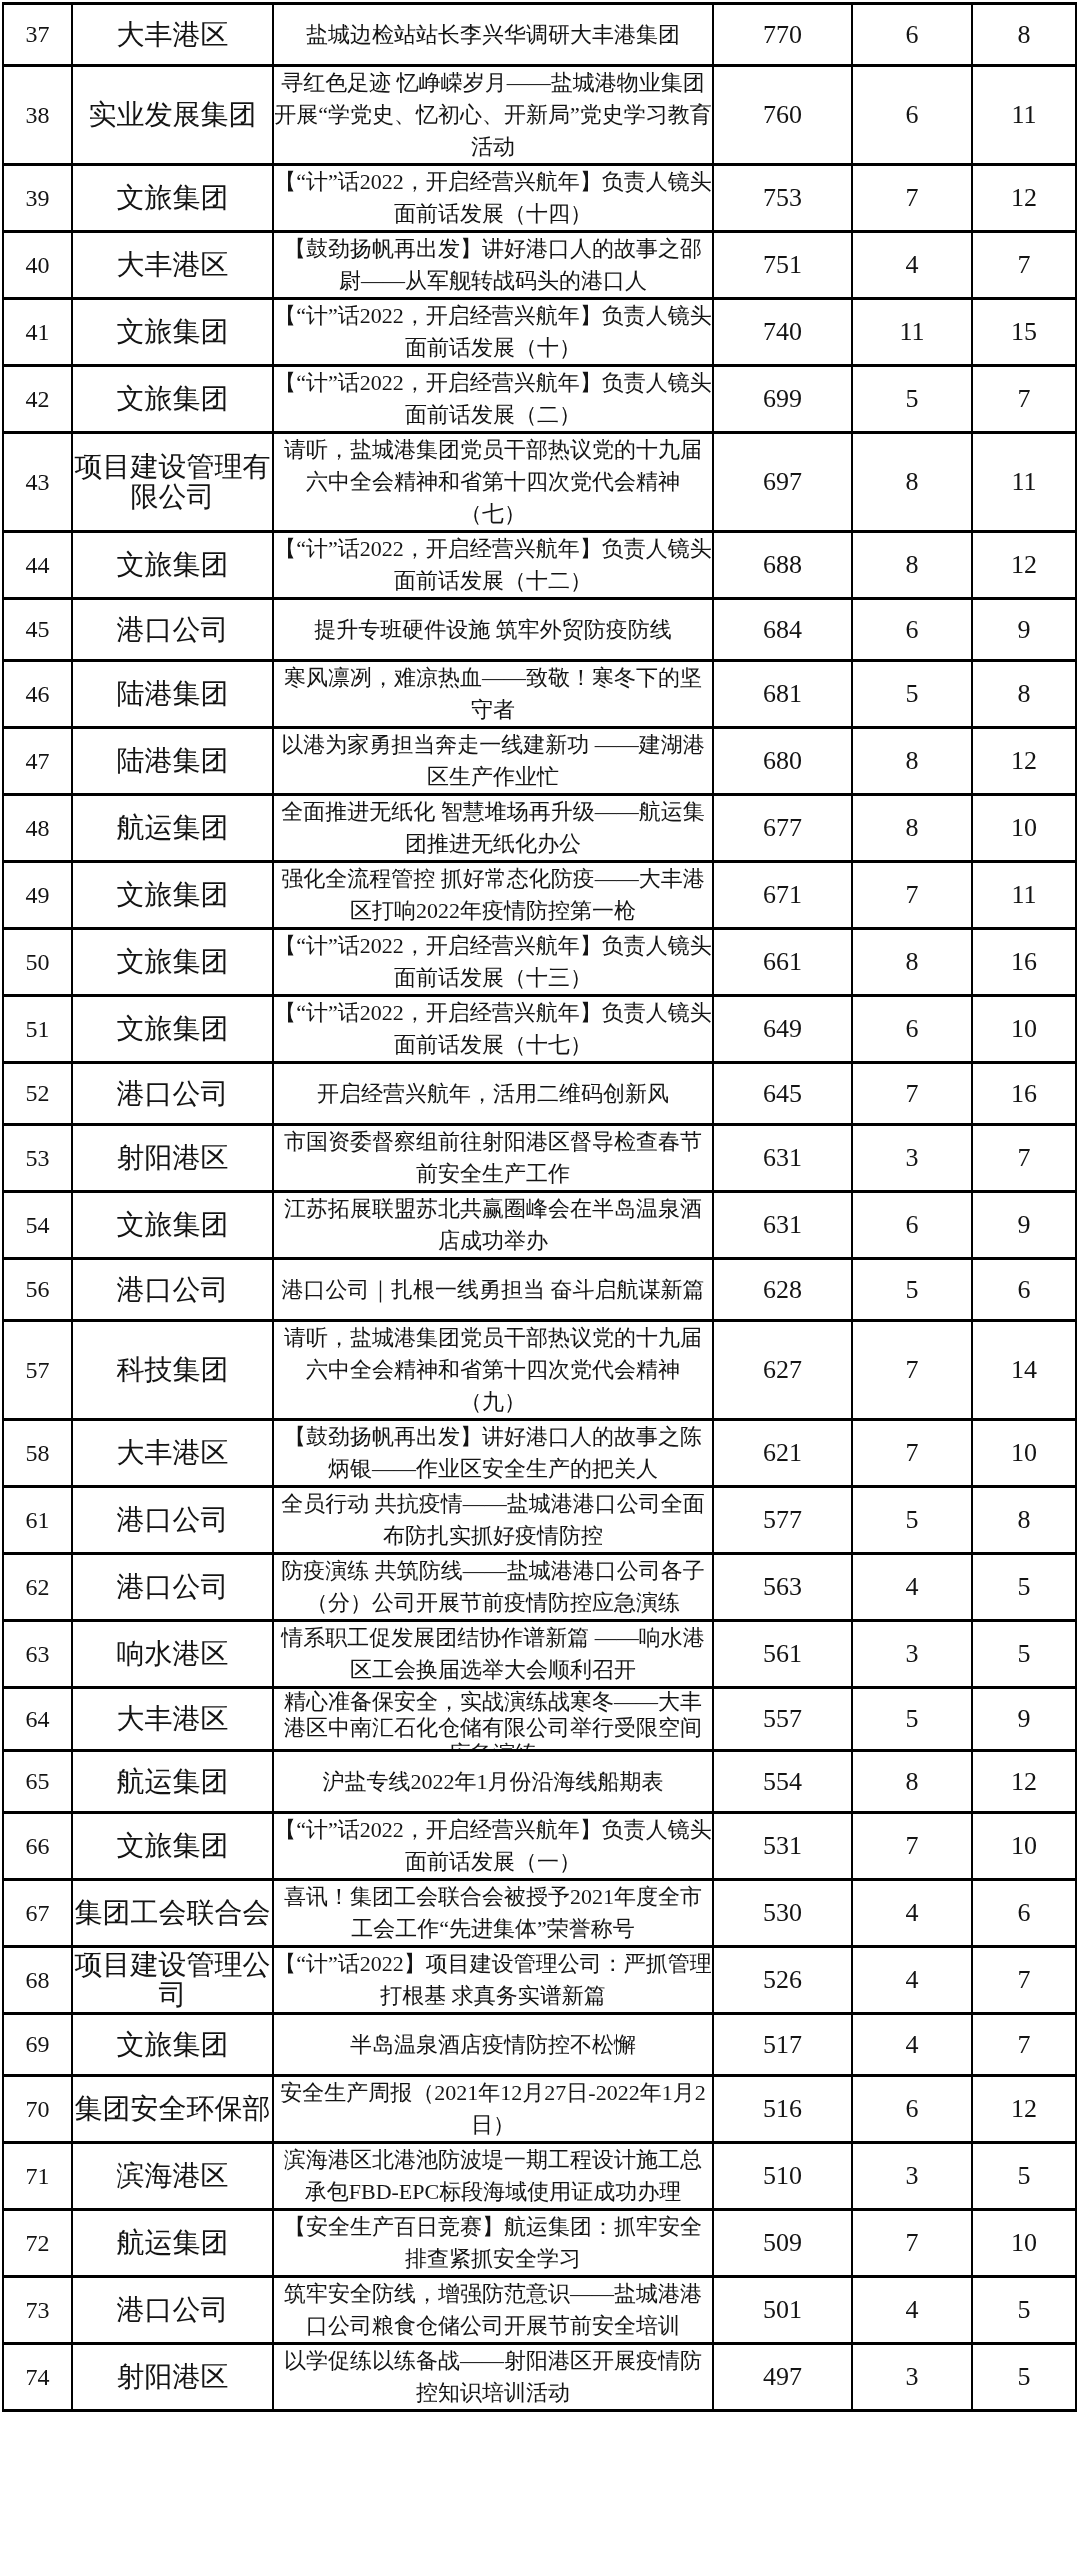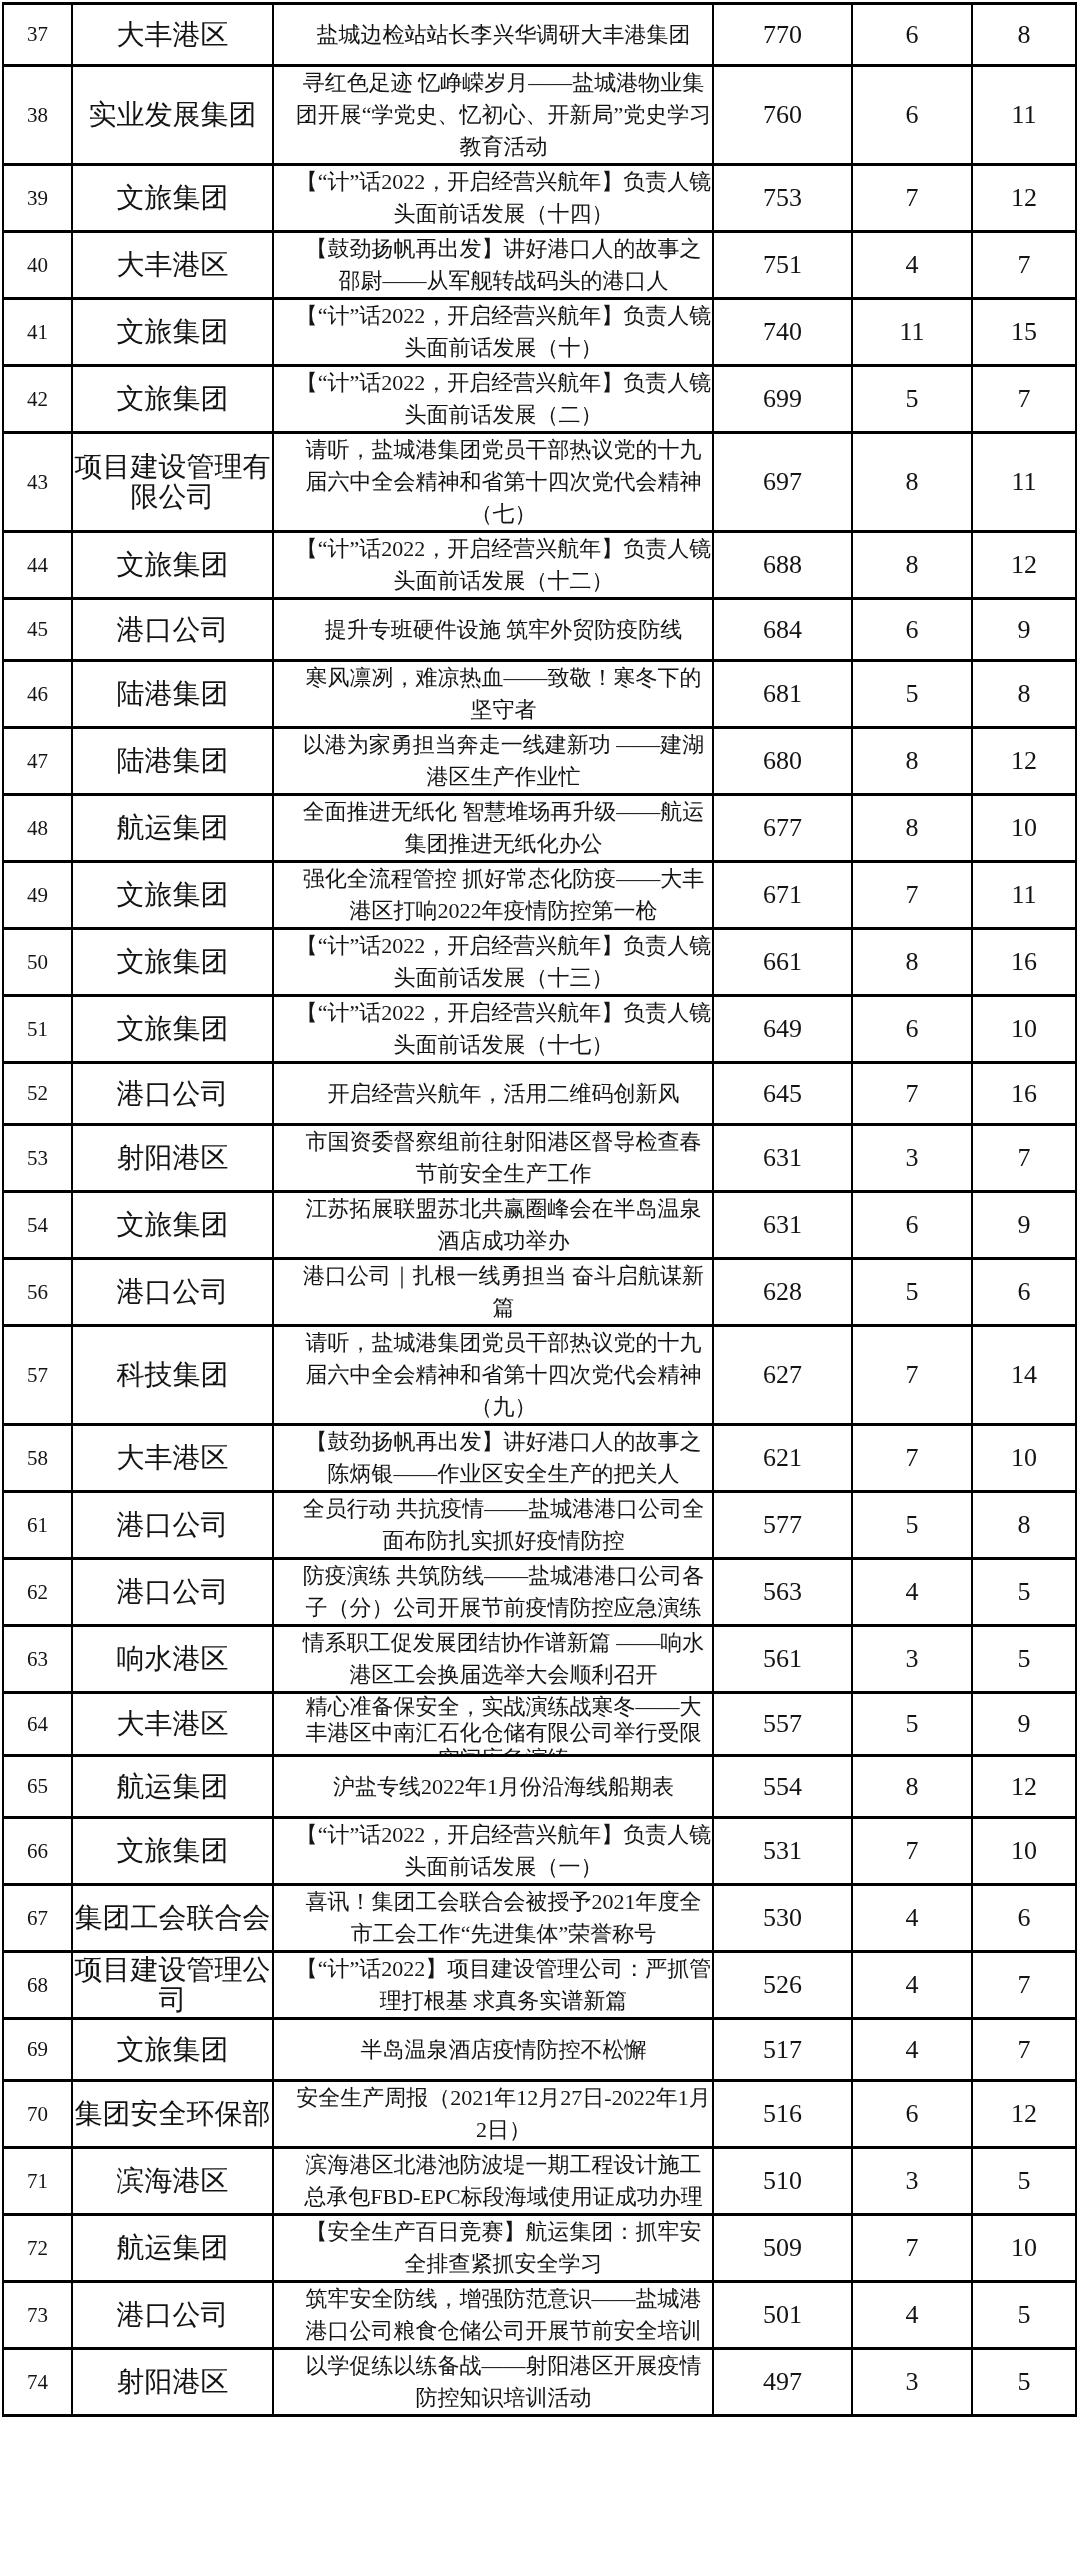--- a/index.html
+++ b/index.html
@@ -30,24 +30,24 @@
     border-top: 3px solid #000000;
     border-bottom: 3px solid #000000;
     text-align: center;
     vertical-align: middle;
     color: #141414;
     padding: 0;
     overflow: hidden;
   }
   tr.row { height: 62px; }
   tr.row.tall { height: 96px; }
-  td.c-no { font-size: 21px; }
+  td.c-no { font-size: 24px; }
   td.c-org { font-size: 28px; line-height: 30px; padding: 0 6px; }
   td.c-title { font-size: 22px; padding: 0 10px; }
-  td.c-title .t { line-height: 32px; margin-left: 21px; }
+  td.c-title .t { line-height: 32px; }
   td.c-title .t.clip {
     line-height: 26px;
     height: 60px;
     overflow: hidden;
   }
   td.c-m { font-size: 26px; }
 </style>
 </head>
 <body>
 

